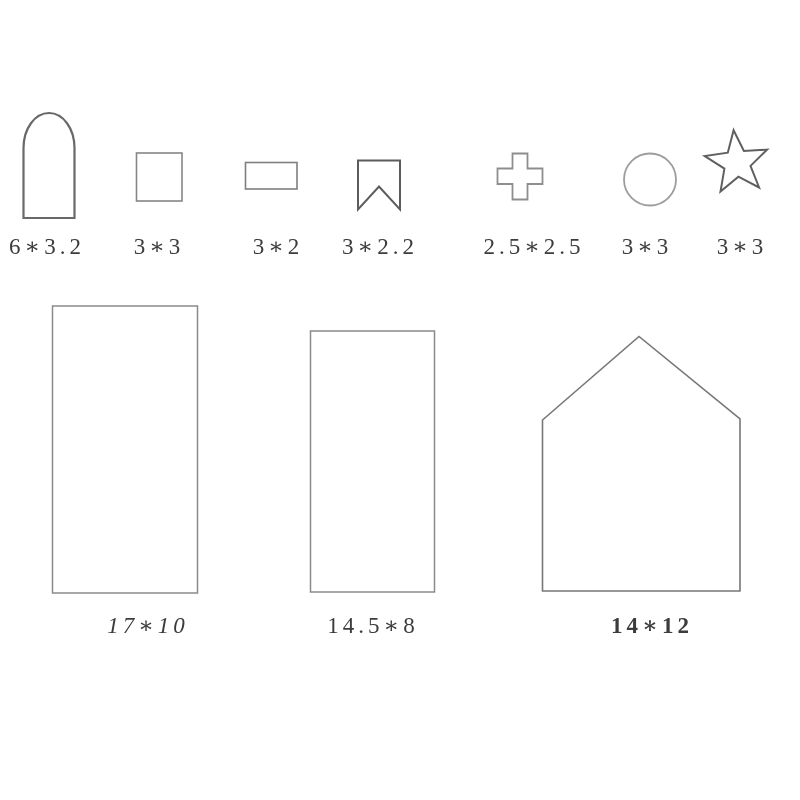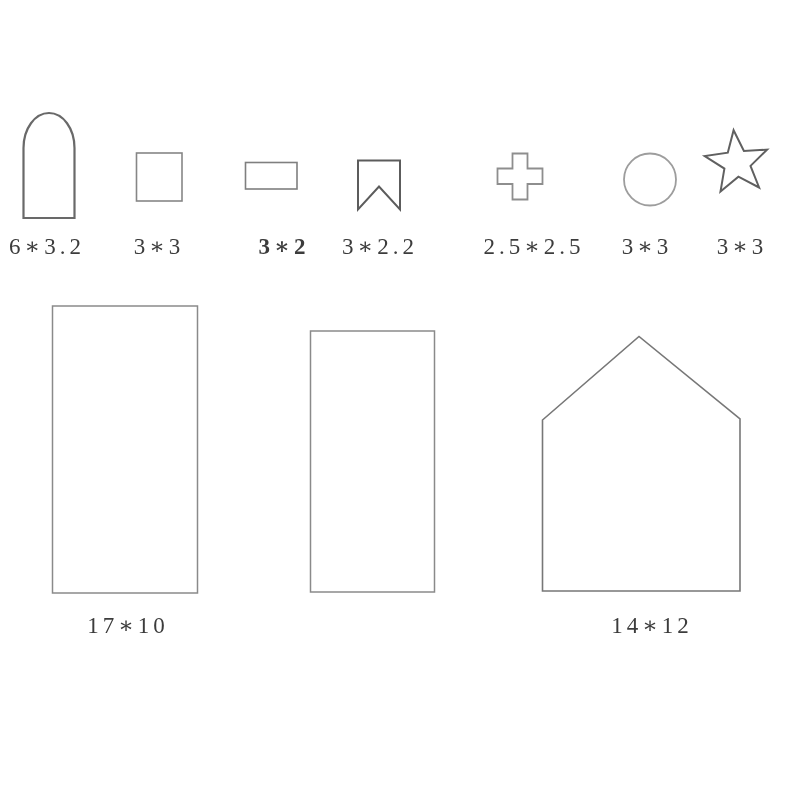--- a/index.html
+++ b/index.html
@@ -50,22 +50,23 @@
     <circle cx="650" cy="179.5" r="26" fill="none" stroke="#9d9d9d" stroke-width="1.8"></circle>
     <polygon points="733.6,130.2 743.9,151.0 767.1,149.6 750.5,165.9 759.1,187.5 738.4,176.7 720.5,191.6 724.4,168.6 704.7,156.1 727.8,152.7" fill="none" stroke="#606060" stroke-width="2" stroke-linejoin="miter"></polygon>
 
     <rect x="52.5" y="306" width="145" height="287" fill="none" stroke="#8a8a8a" stroke-width="1.5"></rect>
     <rect x="310.5" y="331" width="124" height="261" fill="none" stroke="#8a8a8a" stroke-width="1.5"></rect>
     <polygon points="542.5,591 542.5,420 639,336.5 740,419 740,591" fill="none" stroke="#777777" stroke-width="1.6"></polygon>
   </svg>
 
   <div class="size-label top" style="left:-33px;">6∗3.2</div>
   <div class="size-label top" style="left:79px;">3∗3</div>
-  <div class="size-label top" style="left:204px;font-weight:bold;">3∗2</div>
+  <div class="size-label top" style="left:198px;">3∗2</div>
   <div class="size-label top" style="left:300px;">3∗2.2</div>
   <div class="size-label top" style="left:454px;">2.5∗2.5</div>
   <div class="size-label top" style="left:567px;">3∗3</div>
   <div class="size-label top" style="left:662px;">3∗3</div>
 
-  <div class="size-label bottom" style="left:48px;">17∗10</div>
-  <div class="size-label bottom" style="left:572px;">14∗12</div>
+  <div class="size-label bottom" style="left:68px;font-style:italic;">17∗10</div>
+  <div class="size-label bottom" style="left:293px;">14.5∗8</div>
+  <div class="size-label bottom" style="left:572px;font-weight:bold;">14∗12</div>
 
 </div>
 
 </body></html>

